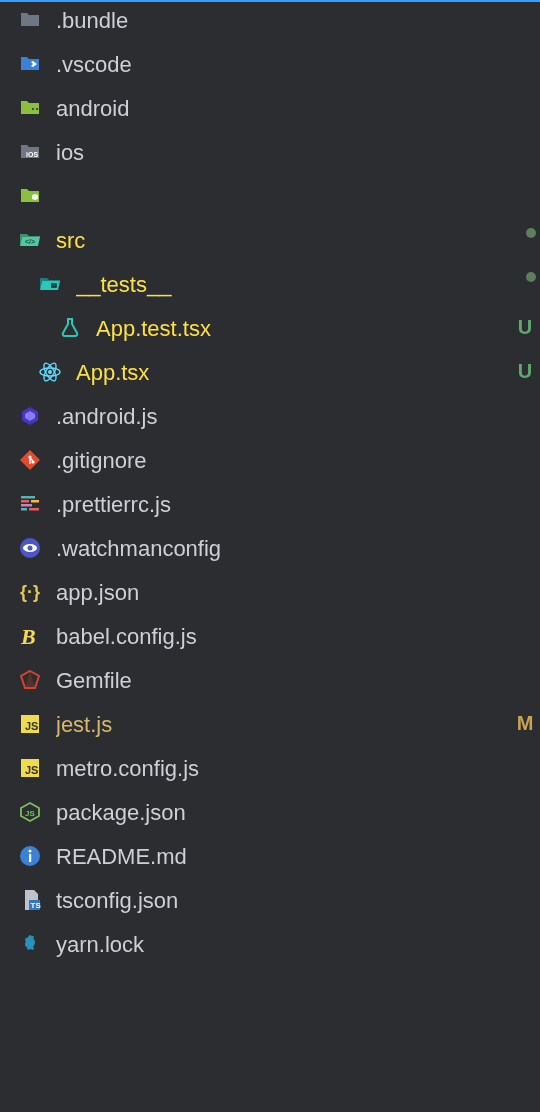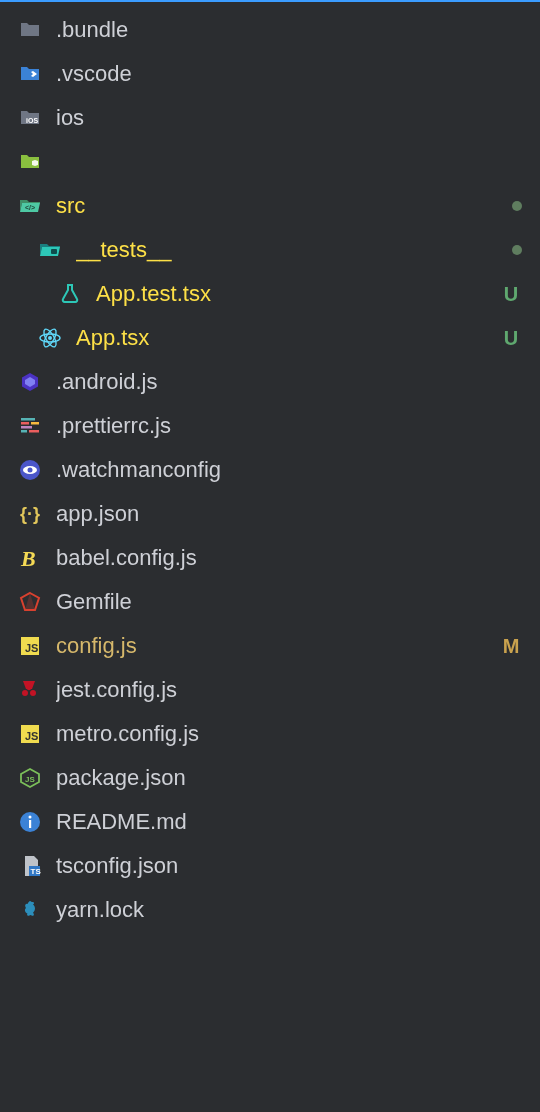--- a/index.html
+++ b/index.html
@@ -1,18 +1,18 @@
 <!DOCTYPE html>
 <html><head>
 <meta charset="utf-8">
 <style>
   * { margin: 0; padding: 0; box-sizing: border-box; }
   html, body { width: 540px; height: 1112px; background: #1e1f22; font-family: "Segoe UI", "Helvetica Neue", Arial, sans-serif; overflow: hidden; }
   .panel { width: 100%; height: 100%; background: #2b2d30; border-top: 2px solid #3b9cff; padding-top: 6px; }
-  .row { display: flex; align-items: center; height: 44px; cursor: pointer; padding-right: 18px; user-select: none; }
+  .row { display: flex; height: 44px; cursor: pointer; padding-right: 4px; user-select: none; }
   .indent-0 { padding-left: 18px; }
   .indent-1 { padding-left: 38px; }
   .indent-2 { padding-left: 58px; }
   .icon { width: 24px; height: 24px; margin-right: 14px; display: flex; align-items: center; justify-content: center; flex-shrink: 0; }
   .label { font-size: 22px; flex: 1 1 auto; white-space: nowrap; overflow: hidden; text-overflow: ellipsis; }
   .status { font-size: 20px; font-weight: 600; width: 22px; text-align: center; flex-shrink: 0; }
   .dot { width: 10px; height: 10px; border-radius: 50%; flex-shrink: 0; }
   .c-default { color: #ced0d6; }
   .c-dim     { color: #7f848e; }
   .c-green   { color: #fde047; }
@@ -35,20 +35,30 @@
         <svg viewBox="0 0 24 24" width="24" height="24">
           <path fill="#3b82d6" d="M3 5h6l2 2h10v11H3z"></path>
           <path fill="#fff" d="M15 9l4 3-4 3-2-1 2-2-2-2z"></path>
         </svg>
       </span>
       <span class="label c-default">.vscode</span>
     </div>
     <div class="row indent-0">
       <span class="icon">
         <svg viewBox="0 0 24 24" width="24" height="24">
+          <path fill="#8abf3f" d="M3 5h6l2 2h10v11H3z"></path>
+          <circle cx="15" cy="13" r="1" fill="#2b2d30"></circle>
+          <circle cx="19" cy="13" r="1" fill="#2b2d30"></circle>
+        </svg>
+      </span>
+      <span class="label c-default">android</span>
+    </div>
+    <div class="row indent-0">
+      <span class="icon">
+        <svg viewBox="0 0 24 24" width="24" height="24">
           <path fill="#6f7684" d="M3 5h6l2 2h10v11H3z"></path>
           <text x="8" y="17" font-size="7" fill="#fff" font-weight="700">iOS</text>
         </svg>
       </span>
       <span class="label c-default">ios</span>
     </div>
     <div class="row indent-0">
       <span class="icon">
         <svg viewBox="0 0 24 24" width="24" height="24">
           <path fill="#8abf3f" d="M3 5h6l2 2h10v11H3z"></path>
@@ -106,20 +116,31 @@
         <svg viewBox="0 0 24 24" width="24" height="24">
           <polygon points="12,3 20,7.5 20,16.5 12,21 4,16.5 4,7.5" fill="#4b32c3"></polygon>
           <polygon points="12,7 17,10 17,14 12,17 7,14 7,10" fill="#8080f2"></polygon>
         </svg>
       </span>
       <span class="label c-default">.android.js</span>
     </div>
     <div class="row indent-0">
       <span class="icon">
         <svg viewBox="0 0 24 24" width="24" height="24">
+          <path fill="#e24c2d" d="M12 2l10 10-10 10L2 12z"></path>
+          <circle cx="12" cy="9" r="1.6" fill="#fff"></circle>
+          <circle cx="15" cy="14" r="1.6" fill="#fff"></circle>
+          <path stroke="#fff" stroke-width="1.4" d="M12 10v6M12 10l3 3"></path>
+        </svg>
+      </span>
+      <span class="label c-default">.gitignore</span>
+    </div>
+    <div class="row indent-0">
+      <span class="icon">
+        <svg viewBox="0 0 24 24" width="24" height="24">
           <rect x="3" y="4" width="14" height="2.5" fill="#56b3b4"></rect>
           <rect x="3" y="8" width="8" height="2.5" fill="#ea5e5e"></rect>
           <rect x="13" y="8" width="8" height="2.5" fill="#f7ba3e"></rect>
           <rect x="3" y="12" width="11" height="2.5" fill="#bf85bf"></rect>
           <rect x="3" y="16" width="6" height="2.5" fill="#56b3b4"></rect>
           <rect x="11" y="16" width="10" height="2.5" fill="#ea5e5e"></rect>
         </svg>
       </span>
       <span class="label c-default">.prettierrc.js</span>
     </div>
@@ -158,33 +179,22 @@
       </span>
       <span class="label c-default">Gemfile</span>
     </div>
     <div class="row indent-0">
       <span class="icon">
         <svg viewBox="0 0 24 24" width="24" height="24">
           <rect x="3" y="3" width="18" height="18" fill="#f0db4f"></rect>
           <text x="7" y="18" font-size="11" font-weight="700" fill="#323330">JS</text>
         </svg>
       </span>
-      <span class="label c-yellow">config.js</span>
+      <span class="label c-yellow">jest.js</span>
       <span class="status" style="color: rgb(201, 162, 78);">M</span>
-    </div>
-    <div class="row indent-0">
-      <span class="icon">
-        <svg viewBox="0 0 24 24" width="24" height="24">
-          <circle cx="7" cy="15" r="3" fill="#c21325"></circle>
-          <circle cx="15" cy="15" r="3" fill="#c21325"></circle>
-          <path fill="#c21325" d="M5 3h12l-3 8h-6z"></path>
-          <circle cx="11" cy="10" r="2.2" fill="#c21325"></circle>
-        </svg>
-      </span>
-      <span class="label c-default">jest.config.js</span>
     </div>
     <div class="row indent-0">
       <span class="icon">
         <svg viewBox="0 0 24 24" width="24" height="24">
           <rect x="3" y="3" width="18" height="18" fill="#f0db4f"></rect>
           <text x="7" y="18" font-size="11" font-weight="700" fill="#323330">JS</text>
         </svg>
       </span>
       <span class="label c-default">metro.config.js</span>
     </div>

